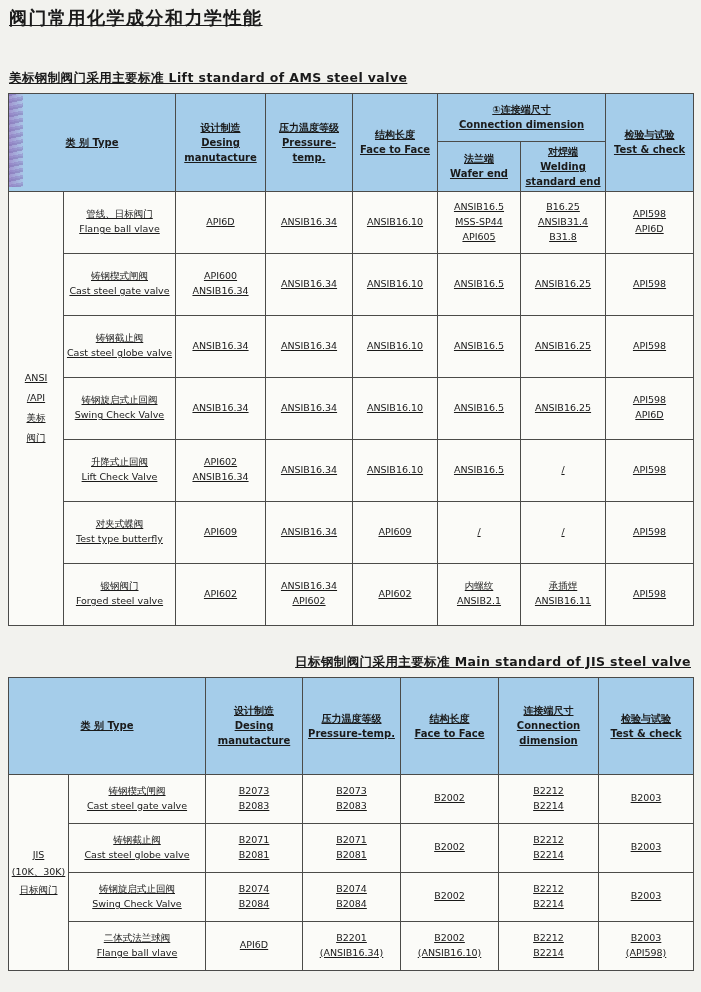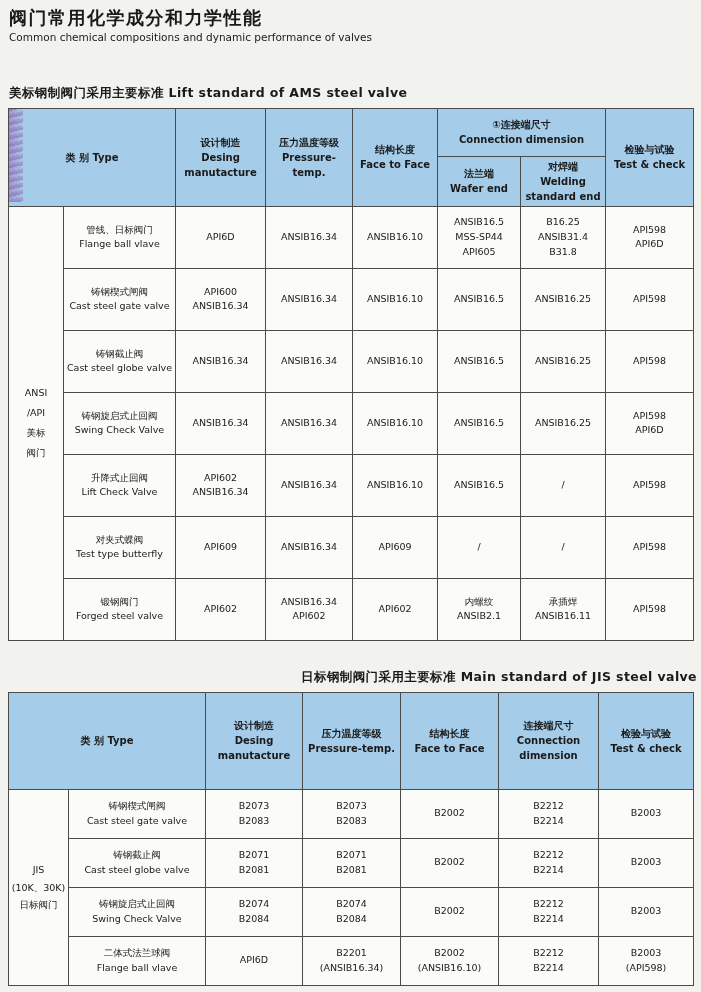--- a/index.html
+++ b/index.html
@@ -4,21 +4,21 @@
 <style>
   * { box-sizing: border-box; }
   html, body { margin: 0; padding: 0; }
   body {
     width: 701px; height: 992px;
     background: var(--page-bg, #f2f2ee);
     font-family: "DejaVu Sans", "Liberation Sans", sans-serif;
     color: var(--text, #1a1a1a);
     overflow: hidden;
   }
-  .page { padding: 6px 4px 0 8px; }
+  .page { padding: 6px 10px 0 8px; text-decoration: underline; }
 
   .title-zh {
     font-size: 18px; font-weight: bold; letter-spacing: 1.5px;
     margin: 2px 0 2px 1px; line-height: 1.15;
   }
   .title-en { font-size: 10.5px; margin: 0 0 0 1px; line-height: 1.25; }
 
   .section-title {
     font-size: 12.5px; font-weight: bold; letter-spacing: 0.4px;
     margin: 41px 0 8px 1px; line-height: 1.2;
@@ -63,21 +63,20 @@
         rgba(148,128,196,0.50) 5px, rgba(148,128,196,0.50) 7px),
       linear-gradient(90deg, rgba(152,136,200,0.95) 0%, rgba(165,205,234,0.05) 100%);
   }
 </style>
 </head>
 <body>
 
 <div class="page">
 
   <h1 class="title-zh">阀门常用化学成分和力学性能</h1>
-  <p class="title-en">Common chemical compositions and dynamic performance of valves</p>
 
   <h2 class="section-title">美标钢制阀门采用主要标准 Lift standard of AMS steel valve</h2>
 
   <div class="tblwrap ams">
     <div class="edge-texture"></div>
     <table>
       <colgroup>
         <col style="width:55px">
           <col style="width:112px">
           <col style="width:90px">

